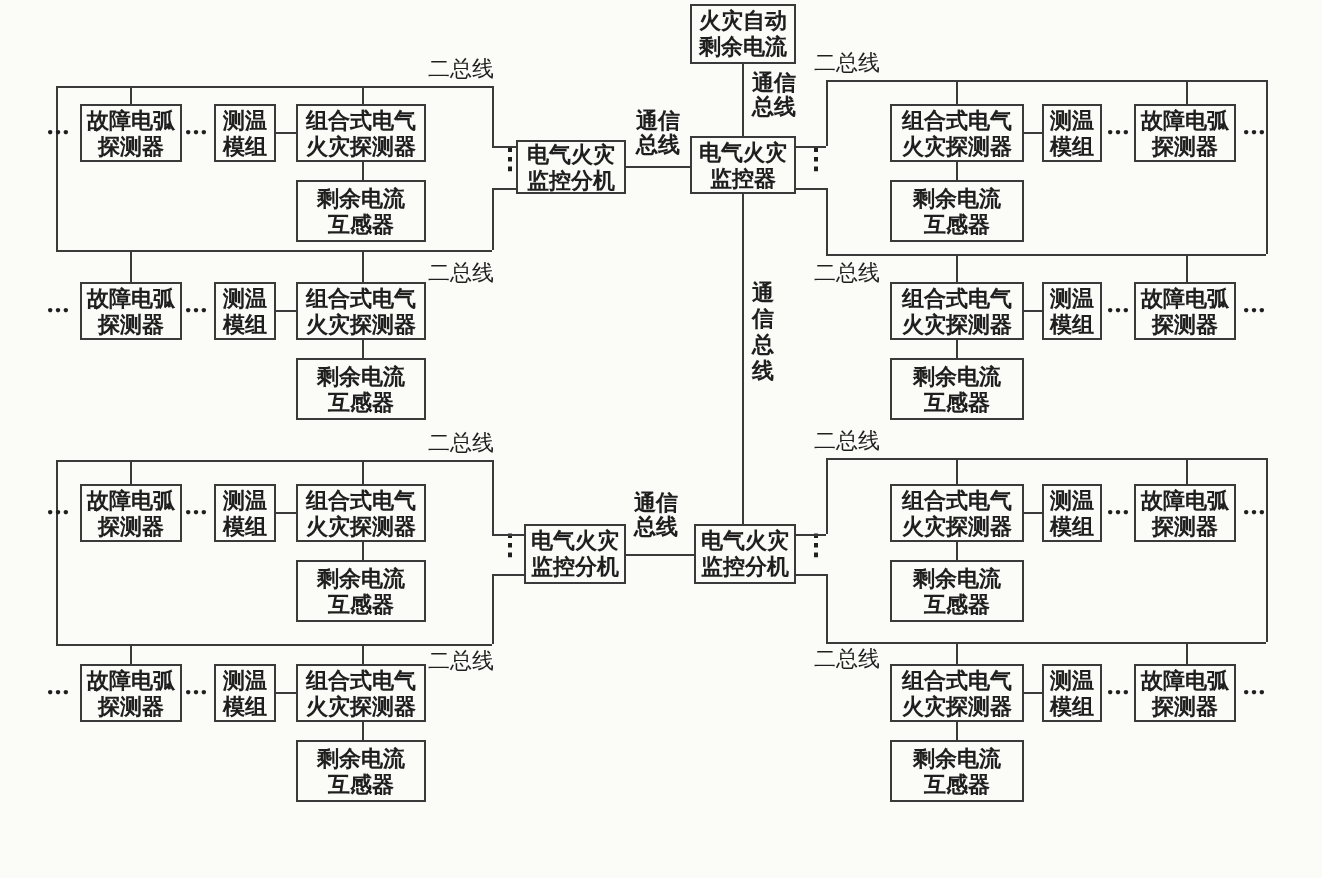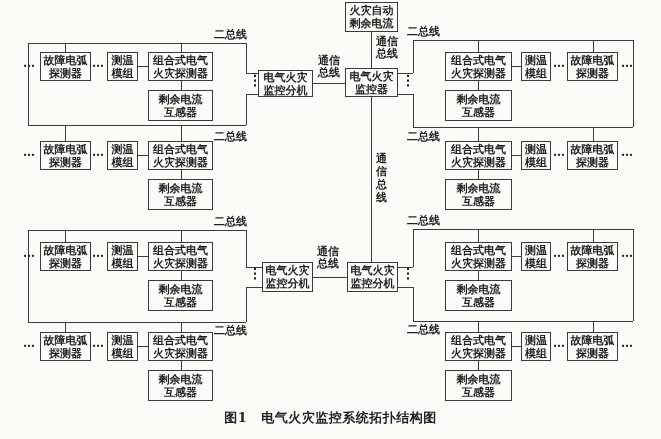--- a/index.html
+++ b/index.html
@@ -7,21 +7,21 @@
     position:relative;width:661px;height:439px;background:#fbfbf8;overflow:hidden;
     font-family:"DejaVu Serif","Liberation Serif",serif;color:#1f1f1f;
   }
   .hl{position:absolute;height:1px;background:#3a3a3a;}
   .vl{position:absolute;width:1px;background:#3a3a3a;}
   .box{
     position:absolute;box-sizing:border-box;border:1px solid #3a3a3a;background:#fbfbf8;
     display:flex;flex-direction:column;align-items:center;justify-content:center;
     font-size:11px;line-height:13px;font-weight:600;text-align:center;white-space:nowrap;
   }
-  .lbl{position:absolute;font-size:11px;line-height:12px;font-weight:700;white-space:nowrap;}
+  .lbl{position:absolute;font-size:11px;line-height:12px;font-weight:400;white-space:nowrap;}
   .lbl2{position:absolute;font-size:11px;line-height:12px;font-weight:600;text-align:center;width:26px;}
   .vlbl{position:absolute;font-size:11px;line-height:13px;font-weight:600;width:13px;word-break:break-all;text-align:center;}
   .dots{position:absolute;font-size:12px;line-height:12px;font-weight:700;letter-spacing:0.5px;}
   .vdots{position:absolute;font-size:14px;line-height:16px;font-weight:700;}
   .caption{
     position:absolute;left:0;top:409px;width:661px;text-align:center;
     font-size:13px;font-weight:700;letter-spacing:0.5px;
   }
   .caption .gap{display:inline-block;width:14px;}
 </style>
@@ -58,21 +58,21 @@
 
   <div class="lbl2" style="left:374px;top:36px">
     <span>通信</span><br><span>总线</span>
   </div>
   <div class="lbl2" style="left:316px;top:55px">
     <span>通信</span><br><span>总线</span>
   </div>
   <div class="lbl2" style="left:315px;top:246px">
     <span>通信</span><br><span>总线</span>
   </div>
-  <div class="vlbl" style="left:375px;top:152px">通信总线</div>
+  <div class="vlbl" style="left:375px;top:140px">通信总线</div>
 
   <div class="vdots" style="left:248px;top:72px">⋮</div>
   <div class="vdots" style="left:401px;top:72px">⋮</div>
   <div class="vdots" style="left:248px;top:265px">⋮</div>
   <div class="vdots" style="left:401px;top:265px">⋮</div>
 
   <div class="hl" style="left:28px;top:43px;width:218px"></div>
   <div class="vl" style="left:28px;top:43px;height:82px"></div>
   <div class="vl" style="left:65px;top:43px;height:9px"></div>
   <div class="vl" style="left:181px;top:43px;height:9px"></div>
@@ -285,17 +285,14 @@
   <div class="box" style="left:567px;top:332px;width:51px;height:29px">
     <span>故障电弧</span>
       <span>探测器</span>
   </div>
   <div class="dots" style="left:621px;top:337px">…</div>
   <div class="box" style="left:445px;top:370px;width:67px;height:31px">
     <span>剩余电流</span>
       <span>互感器</span>
   </div>
 
-  <div class="caption">
-    <span>图1</span><span class="gap"></span><span>电气火灾监控系统拓扑结构图</span>
-  </div>
 
 </div>
 
 </body></html>

